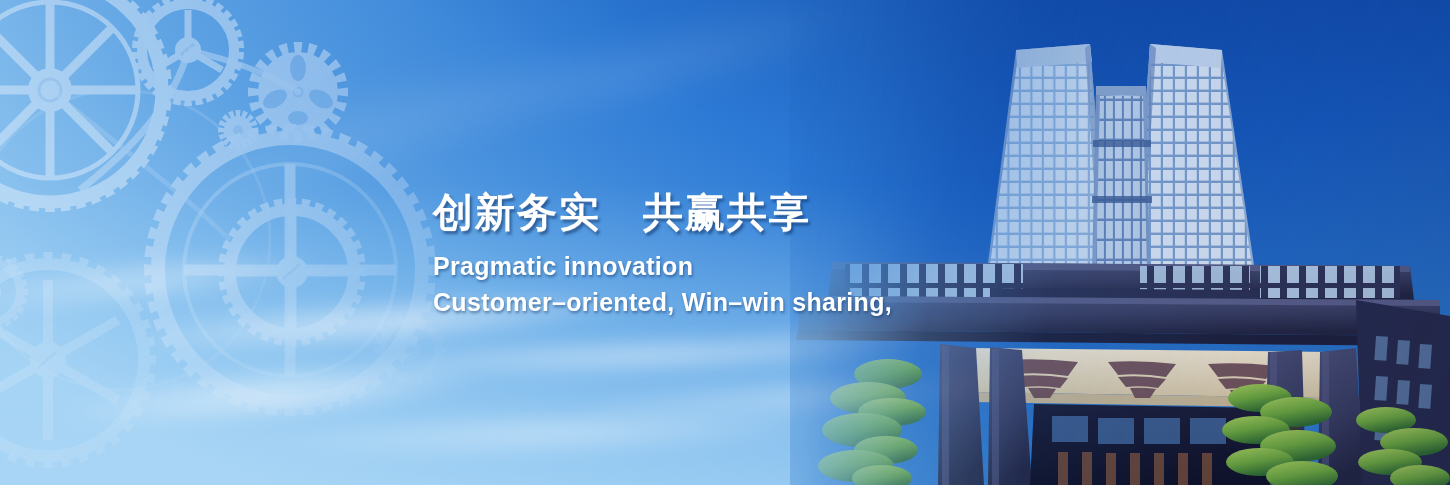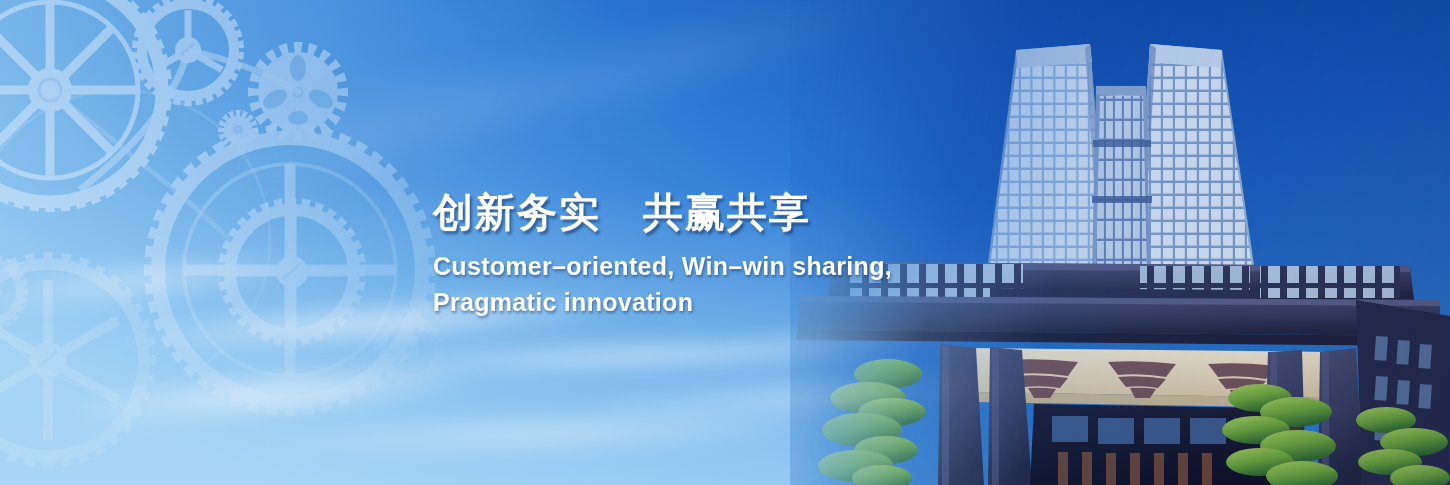--- a/index.html
+++ b/index.html
@@ -722,18 +722,18 @@
         </g>
 
         <circle cx="190" cy="300" r="150" fill="none" stroke="#e3eefb" stroke-width="3" opacity=".3"></circle>
       </g>
     </svg>
   </div>
 
   <div class="copy">
     <div class="headline">创新务实　共赢共享</div>
     <div class="sub">
+      <div>Pragmatic innovation</div>
       <div>Customer–oriented, Win–win sharing,</div>
-      <div>Pragmatic innovation</div>
     </div>
   </div>
 
 </div>
 
 </body></html>

